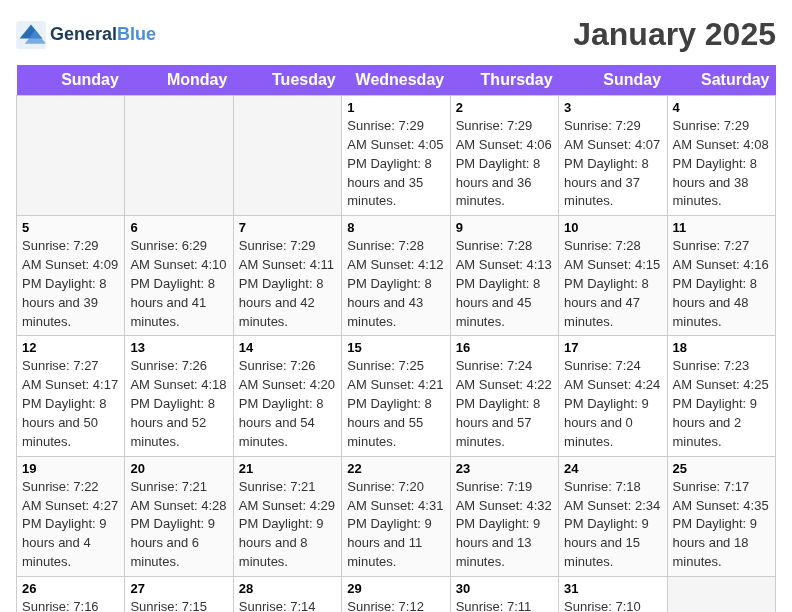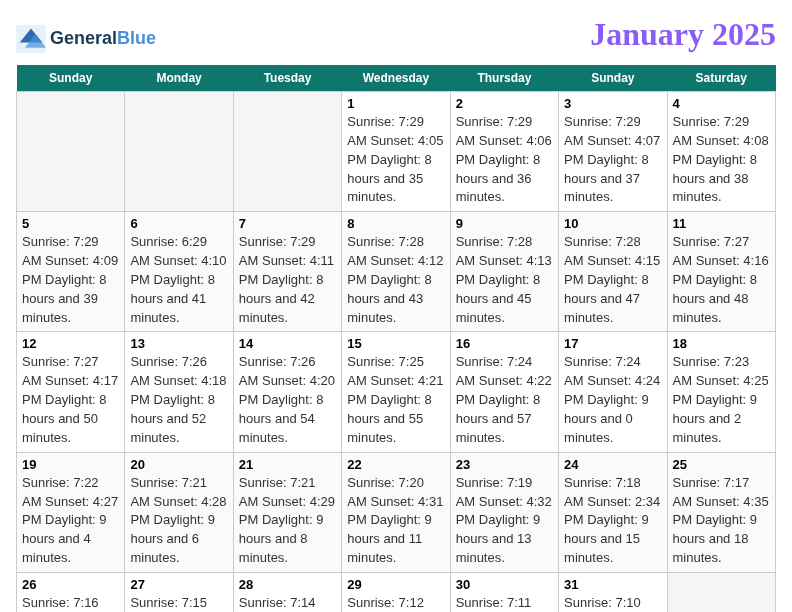--- a/index.html
+++ b/index.html
@@ -6,21 +6,21 @@
     body {
       font-family: Arial, sans-serif;
       background: #fff;
       width: 792px;
       min-height: 612px;
       padding: 16px;
     }
     .header {
       display: flex;
       justify-content: space-between;
-      align-items: flex-end;
+      align-items: center;
       margin-bottom: 12px;
     }
     .logo {
       display: flex;
       align-items: center;
       gap: 4px;
     }
     .logo-text {
       font-size: 18px;
       font-weight: bold;
@@ -33,38 +33,37 @@
     .logo-icon {
       width: 30px;
       height: 28px;
     }
     .title-block {
       text-align: right;
     }
     .month-title {
       font-size: 32px;
       font-weight: bold;
-      color: #8b5cf6;
-      font-family: Liberation Serif, serif;
+      color: #404040;
     }
     .location {
       font-size: 14px;
       color: #333;
     }
     table {
       width: 100%;
       border-collapse: collapse;
       font-size: 11px;
     }
     th {
-      background-color: #0f766e;
+      background-color: #8b5cf6;
       color: #fff;
-      text-align: center;
+      text-align: right;
       padding: 6px 6px;
-      font-size: 12px;
+      font-size: 16px;
       font-weight: bold;
     }
     td {
       border: 1px solid #ccc;
       vertical-align: top;
       padding: 4px 5px;
       height: 80px;
       width: 14.28%;
       background: #fff;
     }

